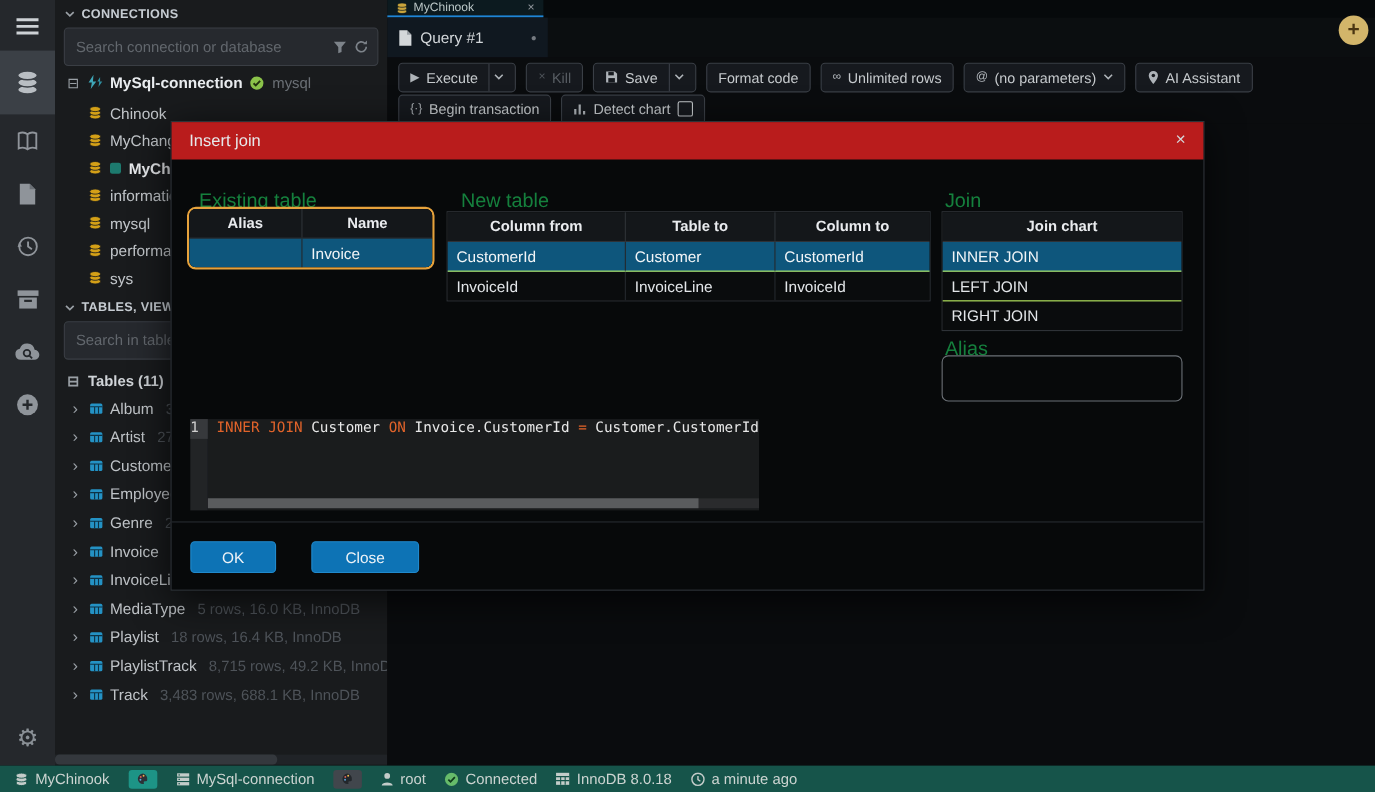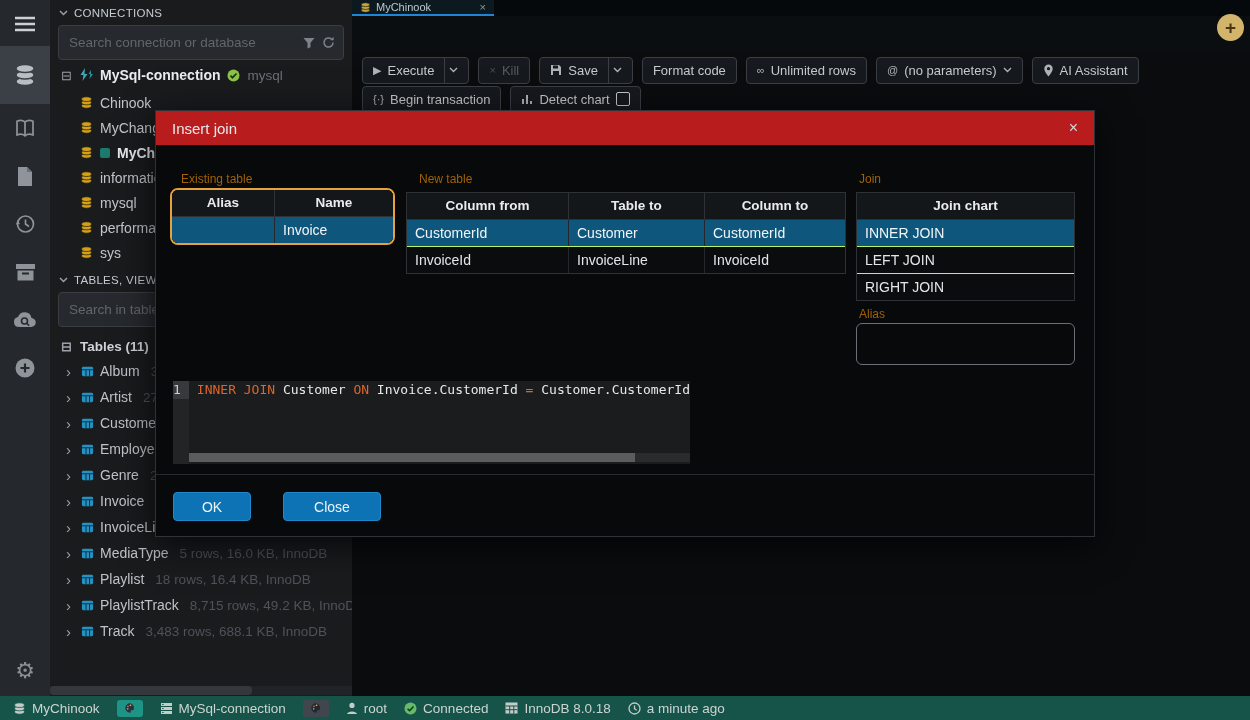--- a/index.html
+++ b/index.html
@@ -9,21 +9,21 @@
   
   .rail{position:absolute;left:0;top:0;width:50px;height:696px;background:#25282c;display:flex;flex-direction:column;align-items:stretch;z-index:5;}
   .rail-item{height:48px;display:flex;align-items:center;justify-content:center;color:#8f949a;}
   .rail-item.menu{height:44px;margin-top:2px;}
   .rail-item.active{background:#3b4046;height:58px;}
   .rail-spacer{flex:1;}
   .rail-item.gear{font-size:22px;color:#8a9096;height:50px;}
 
   
   .sidebar{position:absolute;left:50px;top:0;width:302px;height:696px;background:#191b1d;overflow:hidden;z-index:4;}
-  .section-header{display:flex;align-items:center;gap:6px;padding:7px 8px 4px 9px;color:#c6ccd2;font-weight:normal;font-size:11.5px;letter-spacing:.3px;}
+  .section-header{display:flex;align-items:center;gap:6px;padding:7px 8px 4px 9px;color:#c6ccd2;font-weight:bold;font-size:11.5px;letter-spacing:.3px;}
   .searchbox{margin:2px 8px 4px 8px;height:25px;background:#26292e;border:1px solid #3a3e44;border-radius:4px;display:flex;align-items:center;padding:4px 8px;gap:7px;}
   .searchbox input{flex:1;min-width:0;background:transparent;border:none;outline:none;color:#c8ccd0;font-size:13.5px;font-family:"Liberation Sans",sans-serif;}
   .searchbox input::placeholder{color:#62676d;}
   .conn-row{display:flex;align-items:center;gap:6px;height:22px;padding-left:10px;white-space:nowrap;}
   .expander{color:#9aa0a6;font-size:13px;width:13px;text-align:center;}
   .conn-name{color:#e9ecef;font-weight:bold;font-size:14px;}
   .conn-engine{color:#6b7076;font-size:13.5px;margin-left:2px;}
   .db-list{margin-top:4px;}
   .db-row{display:flex;align-items:center;gap:7px;height:25px;padding-left:30px;font-size:14px;color:#c2c6ca;white-space:nowrap;}
   .db-row.current .db-name{font-weight:bold;color:#e8eaed;}
@@ -59,21 +59,21 @@
   .statusbar{position:absolute;left:0;bottom:0;width:1250px;height:24px;background:#16544a;display:flex;align-items:center;gap:17px;padding:0 13px;box-sizing:border-box;color:#ccd4d1;font-size:13.5px;z-index:20;}
   .sb-item{display:flex;align-items:center;gap:6px;white-space:nowrap;}
   .sb-chip{width:26px;height:17px;border-radius:3px;display:flex;align-items:center;justify-content:center;}
   .sb-chip.teal{background:#1d9486;}
   .sb-chip.gray{background:#41464c;}
 
   
   .modal{position:absolute;left:155px;top:110px;width:940px;height:427px;background:#07090a;border:1px solid #2e3338;box-shadow:0 8px 34px rgba(0,0,0,.75);z-index:40;box-sizing:border-box;}
   .modal-header{height:34px;background:#b91c1c;display:flex;align-items:center;padding:0 16px;color:#e6e9eb;font-size:15px;}
   .modal-close{margin-left:auto;color:#d4d8db;font-size:16px;}
-  .m-label{position:absolute;color:#a16207;font-size:12px;}
+  .m-label{position:absolute;color:#15803d;font-size:18px;}
   .focus-ring{position:absolute;border:2px solid #e6a23c;border-radius:8px;overflow:hidden;}
   .grid{background:#0a0c0d;}
   .grid-header{display:flex;background:#14171a;border-bottom:1px solid #2e3237;}
   .gh{color:#e9ebee;font-weight:bold;font-size:13.5px;text-align:center;height:26px;line-height:26px;border-right:1px solid #2e3237;box-sizing:border-box;}
   .gh:last-child{border-right:none;}
   .grid-row{display:flex;border-bottom:1px solid #bef264;}
   .grid-row:last-child{border-bottom:none;}
   .gc{color:#e3e6e9;font-size:14px;height:26px;line-height:26px;padding:0 8px;box-sizing:border-box;border-right:1px solid #24282d;overflow:hidden;white-space:nowrap;}
   .gc:last-child{border-right:none;}
   .grid-row.selected{background:#0e567c;}
@@ -378,20 +378,28 @@
         <svg width="11" height="11" viewBox="0 0 14 14">
             <ellipse cx="7" cy="10.6" rx="5.3" ry="2.5" fill="#c9a43c" stroke="#0c1a1f" stroke-width=".8"></ellipse>
             <ellipse cx="7" cy="7" rx="5.3" ry="2.5" fill="#c9a43c" stroke="#0c1a1f" stroke-width=".8"></ellipse>
             <ellipse cx="7" cy="3.4" rx="5.3" ry="2.5" fill="#c9a43c" stroke="#0c1a1f" stroke-width=".8"></ellipse>
           </svg>
         <span>MyChinook</span>
         <span class="tab-x">×</span>
       </div>
     </div>
     <div class="tabrow2">
+      <div class="query-tab">
+        <svg width="13" height="15" viewBox="0 0 13 15">
+            <path d="M1 0.5h7l4 4v10H1z" fill="#d3d7da"></path>
+            <path d="M8 0.5v4h4" fill="#9aa0a6"></path>
+          </svg>
+        <span>Query #1</span>
+        <span class="dirty-dot">●</span>
+      </div>
       <div class="add-btn">
           <span>+</span>
         </div>
     </div>
 
     <div class="toolbar">
       <div class="tbtn">
         <span class="glyph">▶</span>
         <span>Execute</span>
         <span class="split"></span>

